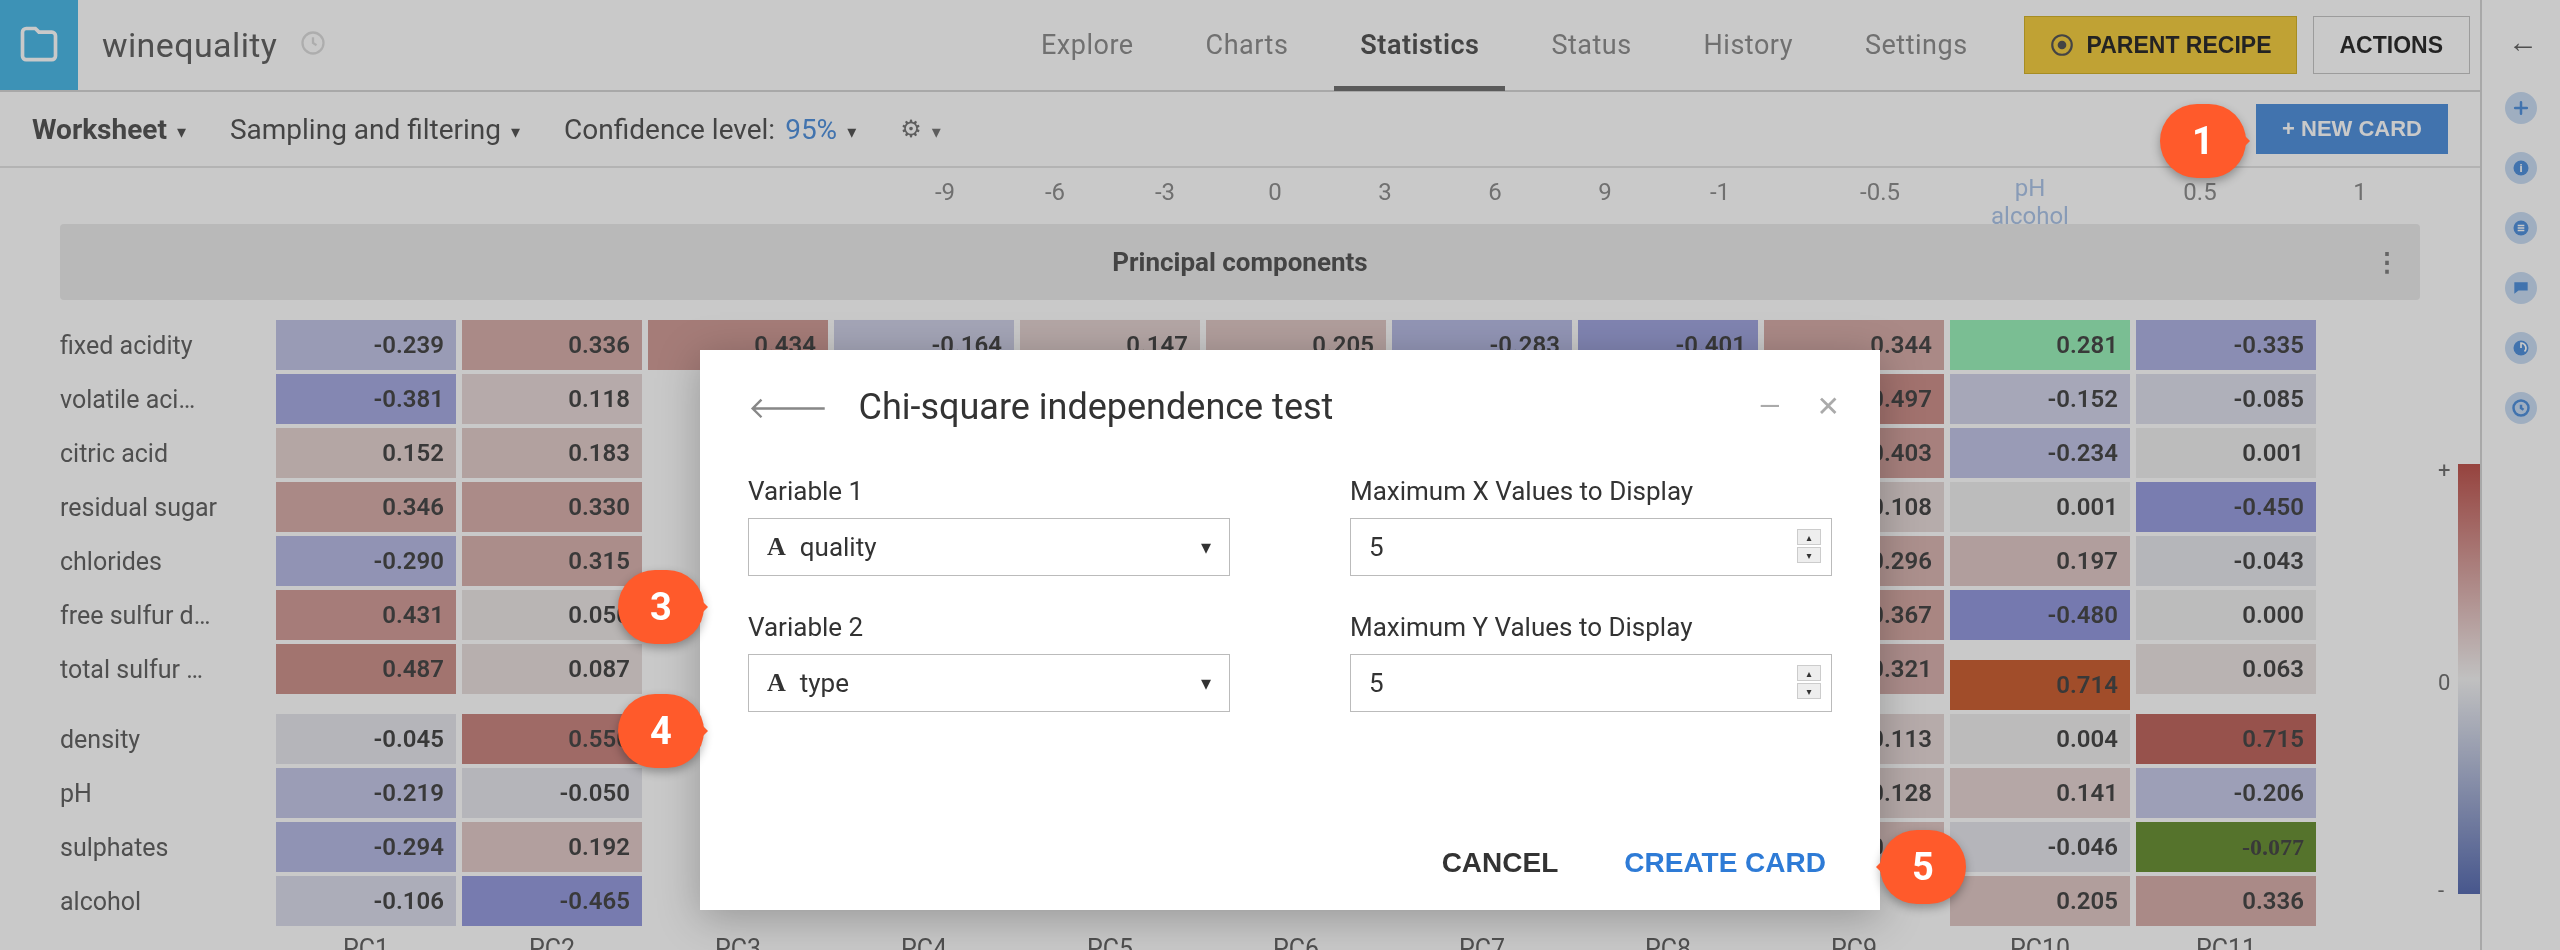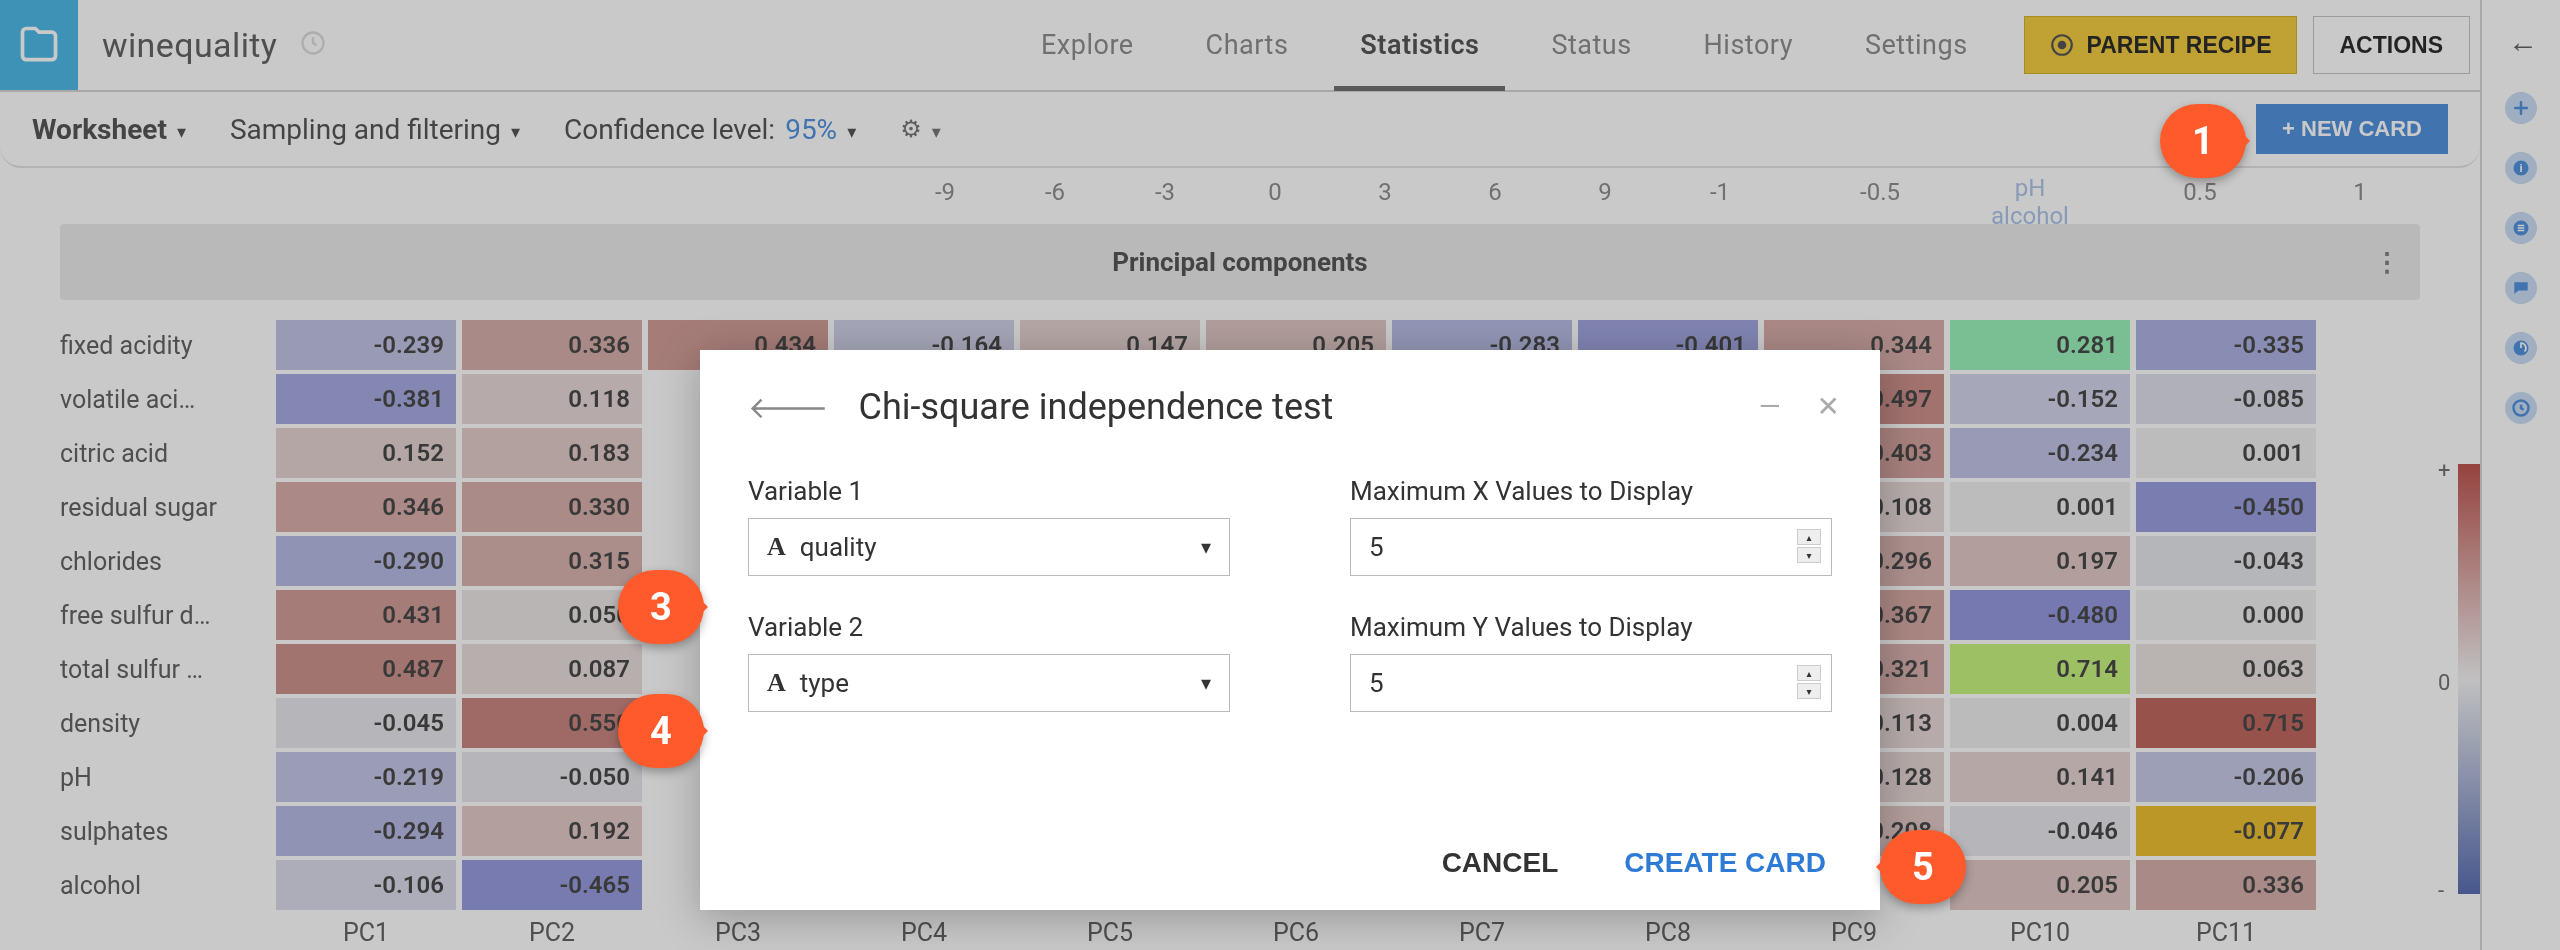--- a/index.html
+++ b/index.html
@@ -15,21 +15,21 @@
   .title{font-size:34px;color:#444;margin-left:24px;letter-spacing:0.4px;}
   .clock{margin-left:22px;opacity:.4;}
   .tabs{margin-left:auto;display:flex;align-items:center;gap:0;}
   .tab{font-size:27px;color:#777;padding:0 36px;letter-spacing:.5px;cursor:pointer;}
   .tab.active{color:#333;font-weight:600;position:relative;}
   .tab.active::after{content:"";position:absolute;left:10px;right:10px;bottom:-30px;height:5px;background:#555;}
   .btn-parent{margin-left:20px;background:#f2c31b;border:1px solid #caa300;font-weight:700;font-size:23px;height:58px;display:flex;align-items:center;padding:0 24px;gap:12px;cursor:pointer;}
   .btn-parent svg{width:26px;height:26px;}
   .btn-actions{margin-left:16px;background:#fff;border:1px solid #bbb;font-weight:700;font-size:23px;height:58px;padding:0 26px;cursor:pointer;}
   
-  .toolbar{height:74px;border-bottom:2px solid #ddd;display:flex;align-items:center;padding:0 32px;gap:44px;border-radius:21px;}
+  .toolbar{height:74px;border-bottom:2px solid #ddd;display:flex;align-items:center;padding:0 32px;gap:44px;}
   .tl-item{font-size:28px;color:#333;display:flex;align-items:center;gap:10px;cursor:pointer;}
   .tl-item .caret{font-size:18px;position:relative;top:2px;}
   .conf-val{color:#2e7bd6;}
   .gear{font-size:24px;opacity:.8;}
   .newcard{margin-left:auto;background:#2e7bd6;color:#fff;font-weight:700;font-size:22px;height:50px;padding:0 26px;border:none;cursor:pointer;}
   
   .content{position:relative;height:786px;background:#fff;padding:0 60px;box-sizing:border-box;}
   
   .axis-row{height:56px;display:flex;align-items:flex-start;padding-left:830px;padding-top:10px;box-sizing:border-box;}
   .axis-tick{width:110px;text-align:center;font-size:24px;color:#777;}
@@ -231,21 +231,21 @@
             <div class="rowlabel">total sulfur …</div>
             <div class="cell" style="background: rgb(196, 125, 118);">0.487</div>
             <div class="cell" style="background: rgb(228, 215, 214);">0.087</div>
             <div class="cell" style="background: transparent;"></div>
             <div class="cell" style="background: transparent;"></div>
             <div class="cell" style="background: transparent;"></div>
             <div class="cell" style="background: transparent;"></div>
             <div class="cell" style="background: transparent;"></div>
             <div class="cell" style="background: transparent;"></div>
             <div class="cell" style="background: rgb(209, 162, 158);">0.321</div>
-            <div class="cell" style="background: #bef264;">0.714</div>
+            <div class="cell" style="background: #c2410c; margin-top: 16px;">0.714</div>
             <div class="cell" style="background: rgb(230, 221, 220);">0.063</div>
             <div class="rowlabel">density</div>
             <div class="cell" style="background: rgb(225, 225, 233);">-0.045</div>
             <div class="cell" style="background: rgb(191, 110, 103);">0.550</div>
             <div class="cell" style="background: transparent;"></div>
             <div class="cell" style="background: transparent;"></div>
             <div class="cell" style="background: transparent;"></div>
             <div class="cell" style="background: transparent;"></div>
             <div class="cell" style="background: transparent;"></div>
             <div class="cell" style="background: transparent;"></div>
@@ -268,21 +268,21 @@
             <div class="cell" style="background: rgb(168, 172, 223);">-0.294</div>
             <div class="cell" style="background: rgb(220, 191, 189);">0.192</div>
             <div class="cell" style="background: transparent;"></div>
             <div class="cell" style="background: transparent;"></div>
             <div class="cell" style="background: transparent;"></div>
             <div class="cell" style="background: transparent;"></div>
             <div class="cell" style="background: transparent;"></div>
             <div class="cell" style="background: transparent;"></div>
             <div class="cell" style="background: rgb(218, 188, 185);">0.208</div>
             <div class="cell" style="background: rgb(225, 225, 233);">-0.046</div>
-            <div class="cell" style="background: #eab308;">-0.077</div>
+            <div class="cell" style="background: #4d7c0f; font-family: Liberation Serif, serif;">-0.077</div>
             <div class="rowlabel">alcohol</div>
             <div class="cell" style="background: rgb(211, 212, 231);">-0.106</div>
             <div class="cell" style="background: rgb(130, 136, 216);">-0.465</div>
             <div class="cell" style="background: transparent;"></div>
             <div class="cell" style="background: transparent;"></div>
             <div class="cell" style="background: transparent;"></div>
             <div class="cell" style="background: transparent;"></div>
             <div class="cell" style="background: transparent;"></div>
             <div class="cell" style="background: transparent;"></div>
             <div class="cell" style="background: transparent;"></div>

